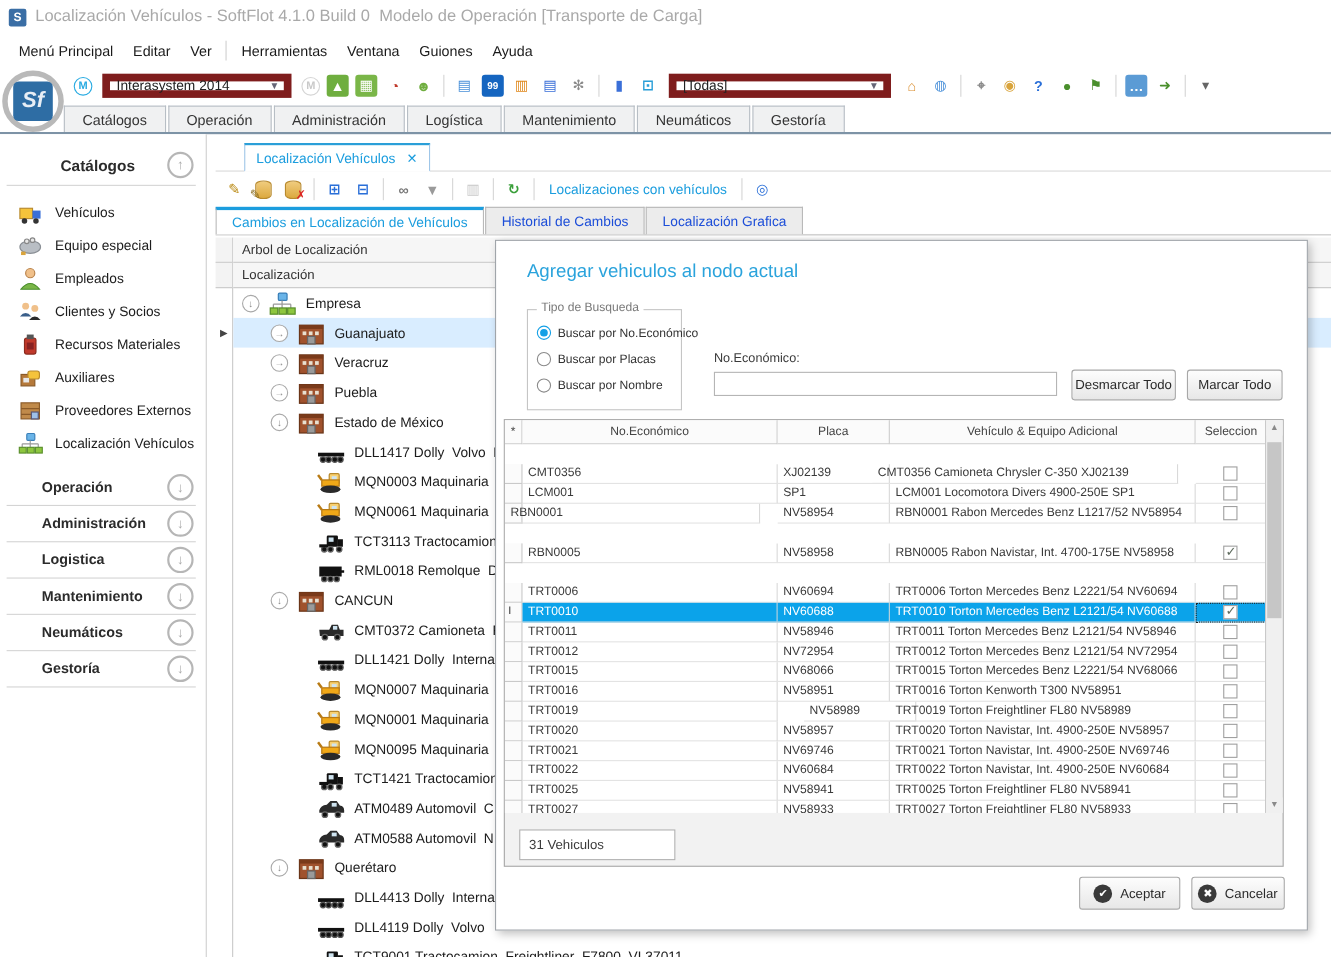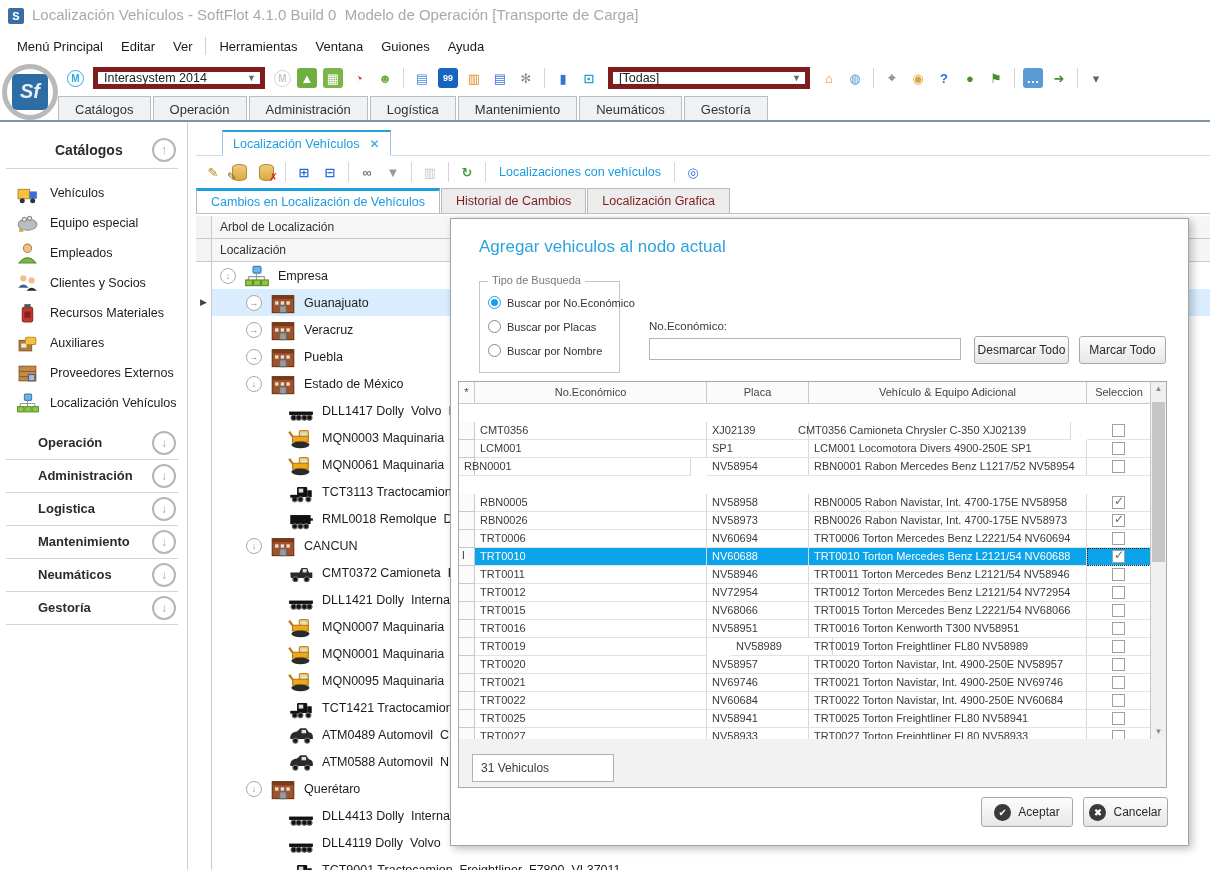--- a/index.html
+++ b/index.html
@@ -23,21 +23,21 @@
     display:flex; align-items:center; padding-left:64px; }
   #logo { position:absolute; left:2px; top:64px; width:56px; height:56px; border-radius:50%;
     border:5px solid #b9b9b9; background:#fff; z-index:6; }
   #logo .sq { position:absolute; left:5px; top:5px; width:36px; height:36px; background:#2e6da4;
     border-radius:5px; color:#e8eef5; font-size:20px; font-style:italic; font-weight:bold;
     text-align:center; line-height:34px; }
   .tbicon { width:20px; height:20px; margin:0 3px; display:inline-flex; align-items:center;
     justify-content:center; font-size:13px; font-weight:bold; cursor:default; flex:none; }
   .tbicon.boxed { border-radius:3px; }
   .tb-sep { width:1px; height:20px; background:#d5d5d5; margin:0 5px; flex:none; }
-  .combo { height:22px; background:#fff; border:5px solid #7f1d1d; display:inline-flex;
+  .combo { height:22px; background:#fff; border:7px solid #7f1d1d; display:inline-flex;
     align-items:center; font-size:12.5px; color:#222; padding-left:6px; position:relative; flex:none; }
   .combo .arr { position:absolute; right:4px; color:#667; font-size:9px; }
 
   
   #maintabs { position:absolute; left:58px; top:96px; height:25px; display:flex; }
   .maintab { background:#f0f1f2; border:1px solid #b7bec5; border-bottom:none; margin-right:2px;
     padding:0 16px; font-size:13px; color:#333; display:flex; align-items:center; }
   #topline { position:absolute; left:0; top:120px; width:1210px; height:2px; background:#7d93a6; }
 
   
@@ -69,21 +69,21 @@
     display:flex; align-items:center; padding-left:4px; }
   #doc-toolbar .lbl { font-size:12.5px; color:#1b9dde; margin:0 8px; flex:none; }
   .cyl { width:15px; height:17px; background:linear-gradient(#f0cc7e,#dca93f); border:1px solid #b88a2e;
     border-radius:50% / 22%; position:relative; }
   .cyl .x { position:absolute; right:-5px; bottom:-4px; color:#d22; font-size:11px; font-weight:bold; }
   .cyl .p { position:absolute; left:-6px; bottom:-4px; color:#8a6d1f; font-size:12px; }
 
   #subtabs { position:absolute; left:196px; top:188px; width:1014px; height:26px; display:flex;
     border-bottom:1px solid #c2c2c2; background:#fff; }
   .subtab { padding:0 14px; font-size:12.5px; display:flex; align-items:center;
-    border:1px solid #b9b9b9; border-bottom:none; background:#ececec; color:#7f1d1d; margin-right:1px; }
+    border:1px solid #b9b9b9; border-bottom:none; background:#ececec; color:#1d4ed8; margin-right:1px; }
   .subtab.active { background:#fff; color:#1b9dde; border-top:3px solid #1b9dde; }
 
   
   #tree-panel { position:absolute; left:196px; top:216px; width:1014px; height:654px; background:#fff; }
   #ind-col { position:absolute; left:0; top:0; width:16px; height:654px; border-right:1px solid #c9c9c9; background:#fff; }
   #ind-col .hc { position:absolute; left:0; width:15px; height:23px; background:#f3f3f3; border-bottom:1px solid #c9c9c9; }
   #ind-arrow { position:absolute; left:4px; top:81px; font-size:9px; color:#444; }
   .tree-band { position:absolute; left:16px; top:0; width:998px; height:23px; background:#f6f6f6;
     border-bottom:1px solid #c9c9c9; font-size:12px; color:#333; padding:4px 0 0 8px; }
   #tree-colhead { top:23px; }
@@ -677,27 +677,20 @@
           <div class="tcell" style="left: 350px; width: 278px;">RBN0001 Rabon  Mercedes Benz  L1217/52  NV58954</div>
           <div class="tcell selcol" style="left: 628px; width: 64px; text-align: center; padding-left: 0px;"><span class="cb"></span></div>
         </div>
         <div class="trow" style="top: 90px;">
           <div class="tcell star" style="left: 0px; width: 16px;"></div>
           <div class="tcell" style="left: 16px; width: 232px;">RBN0005</div>
           <div class="tcell" style="left: 248px; width: 102px;">NV58958</div>
           <div class="tcell" style="left: 350px; width: 278px;">RBN0005 Rabon  Navistar, Int.  4700-175E  NV58958</div>
           <div class="tcell selcol" style="left: 628px; width: 64px; text-align: center; padding-left: 0px;"><span class="cb on"></span></div>
         </div>
-        <div class="trow" style="top: 108px;">
-          <div class="tcell star" style="left: 0px; width: 16px;"></div>
-          <div class="tcell" style="left: 16px; width: 232px;">RBN0026</div>
-          <div class="tcell" style="left: 248px; width: 102px;">NV58973</div>
-          <div class="tcell" style="left: 350px; width: 278px;">RBN0026 Rabon  Navistar, Int.  4700-175E  NV58973</div>
-          <div class="tcell selcol" style="left: 628px; width: 64px; text-align: center; padding-left: 0px;"><span class="cb on"></span></div>
-        </div>
         <div class="trow" style="top: 126px;">
           <div class="tcell star" style="left: 0px; width: 16px;"></div>
           <div class="tcell" style="left: 16px; width: 232px;">TRT0006</div>
           <div class="tcell" style="left: 248px; width: 102px;">NV60694</div>
           <div class="tcell" style="left: 350px; width: 278px;">TRT0006 Torton  Mercedes Benz  L2221/54  NV60694</div>
           <div class="tcell selcol" style="left: 628px; width: 64px; text-align: center; padding-left: 0px;"><span class="cb"></span></div>
         </div>
         <div class="trow sel" style="top: 144px;">
           <div class="tcell star" style="left: 0px; width: 16px;">I</div>
           <div class="tcell" style="left: 16px; width: 232px;">TRT0010</div>

